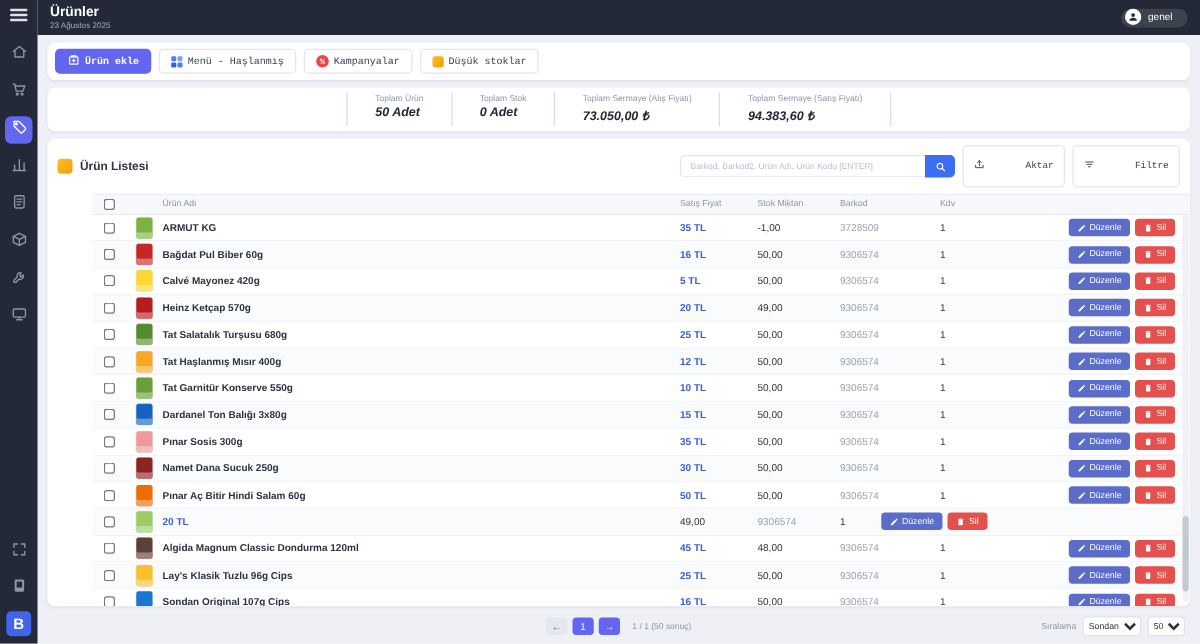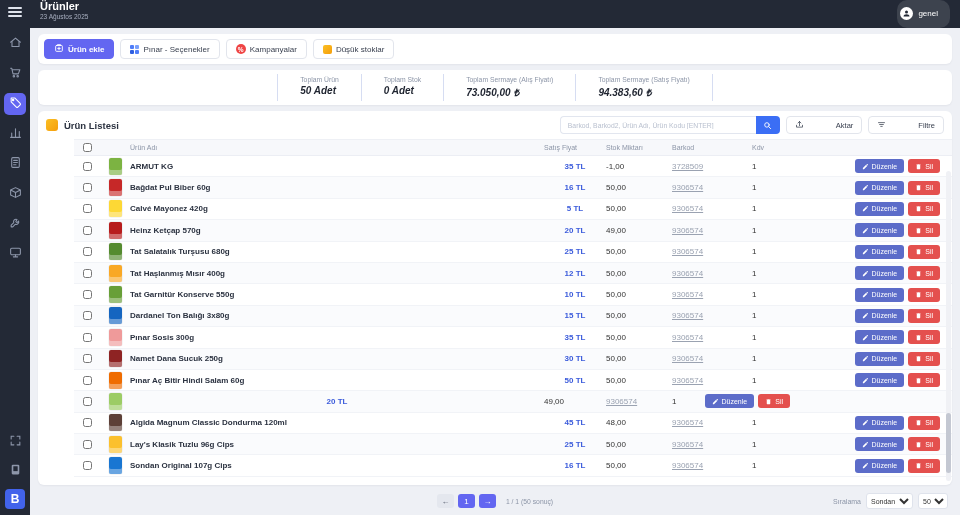--- a/index.html
+++ b/index.html
@@ -13,34 +13,34 @@
   .hamburger i { display:block; height:1.6px; background:#dfe3ec; border-radius:1px; }
   .side-nav { display:flex; flex-direction:column; gap:8px; margin-top:16px; }
   .icon-btn { width:22px; height:22px; border-radius:5px; display:flex; align-items:center; justify-content:center; color:#8d96aa; cursor:pointer; }
   .icon-btn svg { width:13px; height:13px; }
   .icon-btn.active { background:#6366f1; color:#fff; }
   .side-bottom { margin-top:auto; display:flex; flex-direction:column; gap:7px; align-items:center; }
   .logo-b { width:20px; height:20px; border-radius:4px; background:#4263eb; color:#fff; font-size:12px; font-weight:bold; display:flex; align-items:center; justify-content:center; }
 
   
   .main { flex:1; display:flex; flex-direction:column; min-width:0; }
-  .topbar { height:28px; background:#232936; display:flex; padding:0 10px; flex-shrink:0; }
+  .topbar { height:28px; background:#232936; display:flex; align-items:center; padding:0 10px; flex-shrink:0; }
   .topbar-title { font-size:11px; font-weight:bold; color:#fff; line-height:1.15; }
   .topbar-date { font-size:6.5px; color:#a7aebf; }
   .user-pill { margin-left:auto; display:flex; align-items:center; gap:5px; background:rgba(255,255,255,.12); border-radius:10px; padding:0 12px 2px 3px; cursor:pointer; }
   .avatar { width:13px; height:13px; border-radius:50%; background:#fff; display:flex; align-items:center; justify-content:center; color:#232936; }
   .avatar svg { width:9px; height:9px; }
   .user-name { font-size:8px; color:#fff; }
 
   .content { flex:1; padding:6px 8px 4px; display:flex; flex-direction:column; gap:6px; min-height:0; }
   .card { background:#fff; border-radius:6px; box-shadow:0 1px 2px rgba(16,24,40,.05); }
 
   
   .toolbar { display:flex; align-items:center; gap:6px; padding:5px 6px; flex-shrink:0; }
-  .btn { height:20px; display:inline-flex; align-items:center; gap:4px; padding:0 9px; border-radius:4px; border:1px solid #e2e5ec; background:#fff; font-size:8px; color:#3a4150; font-family:Liberation Sans, sans-serif; cursor:pointer; white-space:nowrap; }
+  .btn { height:20px; display:inline-flex; align-items:center; gap:4px; padding:0 9px; border-radius:4px; border:1px solid #e2e5ec; background:#fff; font-size:8px; color:#3a4150; font-family:Liberation Mono, monospace; cursor:pointer; white-space:nowrap; }
   .btn-primary { background:#6366f1; border-color:#6366f1; color:#fff; font-weight:bold; }
   .toolbar-right { margin-left:auto; display:flex; gap:6px; }
   .mini-grid { display:grid; grid-template-columns:4px 4px; grid-template-rows:4px 4px; gap:1px; }
   .mini-grid i { background:#4f7df9; border-radius:1px; }
   .mini-grid i:nth-child(2){ background:#7aa0fb; } .mini-grid i:nth-child(3){ background:#2f5fe0; }
   .dot-icon { width:10px; height:10px; border-radius:50%; background:#ef4444; color:#fff; font-size:6.5px; font-weight:bold; display:flex; align-items:center; justify-content:center; }
   .cube-icon { width:9px; height:9px; border-radius:2px; background:linear-gradient(135deg,#fbbf24,#f59e0b); }
   .barcode-icon { display:flex; gap:1px; align-items:flex-end; height:9px; }
   .barcode-icon i { width:1.4px; background:#3b5bdb; height:100%; }
   .barcode-icon i:nth-child(2){ background:#222; } .barcode-icon i:nth-child(4){ background:#222; }
@@ -55,35 +55,35 @@
   
   .list-card { flex:1; display:flex; flex-direction:column; min-height:0; position:relative; overflow:hidden; }
   .list-header { display:flex; align-items:center; gap:6px; padding:5px 8px; flex-shrink:0; }
   .list-icon { width:12px; height:12px; border-radius:3px; background:linear-gradient(135deg,#fbbf24,#f59e0b); }
   .list-title { font-size:9.5px; font-weight:bold; }
   .list-tools { margin-left:auto; display:flex; align-items:center; gap:6px; }
   .search-wrap { display:flex; }
   .search-input { width:196px; height:18px; border:1px solid #e2e6ef; border-right:none; border-radius:4px 0 0 4px; font-size:6.8px; padding:0 7px; color:#333; outline:none; font-family:inherit; }
   .search-input::placeholder { color:#b9c0cf; }
   .search-btn { width:24px; height:18px; border:none; background:#3b6ef5; border-radius:0 4px 4px 0; color:#fff; display:flex; align-items:center; justify-content:center; cursor:pointer; }
-  .btn-sm { height:18px; font-size:7.5px; padding:0 8px;gap:32px; }
+  .btn-sm { height:18px; font-size:7.5px; padding:16px 8px;gap:32px; }
 
   
   .thead, .tr { display:grid; grid-template-columns:26px 30px 1fr 62px 66px 80px 50px 150px; align-items:center;margin-left:36px; }
   .thead { height:17px; background:#f7f8fb; border-top:1px solid #eef0f5; border-bottom:1px solid #eceef4; color:#8c95a7; font-size:7px; flex-shrink:0; }
   .tbody { flex:1; overflow:hidden; }
   .tr { height:21.4px; border-bottom:1px solid #f1f3f7; font-size:8px; background:#fff; }
   .tr:nth-child(even) { background:#fafbfd; }
   .td-check { display:flex; justify-content:center; }
   .td-check input, .thead input { width:9px; height:9px; accent-color:#6366f1; cursor:pointer; }
   .thumb { width:13px; height:17px; border-radius:2px; display:block; margin:0 auto; box-shadow:inset 0 -5px 0 rgba(255,255,255,.35), 0 0 0 .5px rgba(0,0,0,.08); }
   .c-name { font-weight:bold; color:#2b3240; padding-right:6px; overflow:hidden; text-overflow:ellipsis; white-space:nowrap; }
-  .c-price { color:#3b5bdb; font-weight:bold;text-align:center; }
+  .c-price { color:#3b5bdb; font-weight:bold; }
   .c-stock { color:#333; }
-  .c-barcode { color:#9aa2b1;text-decoration:underline; }
+  .c-barcode { color:#9aa2b1; }
   .c-kdv { color:#333; }
   .c-actions { display:flex; gap:4px; justify-content:flex-end; padding-right:12px; }
   .btn-edit, .btn-del { height:14px; border:none; border-radius:3px; color:#fff; font-size:7px; display:inline-flex; align-items:center; gap:3px; padding:0 7px; cursor:pointer; font-family:inherit; }
   .btn-edit { background:#5c6cc9; }
   .btn-del { background:#e4504e; }
   .btn-edit svg, .btn-del svg { width:7px; height:7px; }
   .scroll-track { position:absolute; right:1px; top:60px; bottom:4px; width:5px; border-radius:3px; background:#f0f1f5; }
   .scroll-thumb { position:absolute; right:0; bottom:8px; width:5px; height:60px; border-radius:3px; background:#c4c8d2; cursor:grab; }
 
   
@@ -201,21 +201,21 @@
               </svg></span>
           <span>Ürün ekle</span>
         </button>
         <button class="btn">
           <span class="mini-grid">
               <i></i>
               <i></i>
               <i></i>
               <i></i>
             </span>
-          <span>Pınar - Seçenekler</span>
+          <span>Menü - Haşlanmış</span>
         </button>
         <button class="btn">
           <span class="dot-icon">%</span>
           <span>Kampanyalar</span>
         </button>
         <button class="btn">
           <span class="cube-icon"></span>
           <span>Düşük stoklar</span>
         </button>
       </div>

